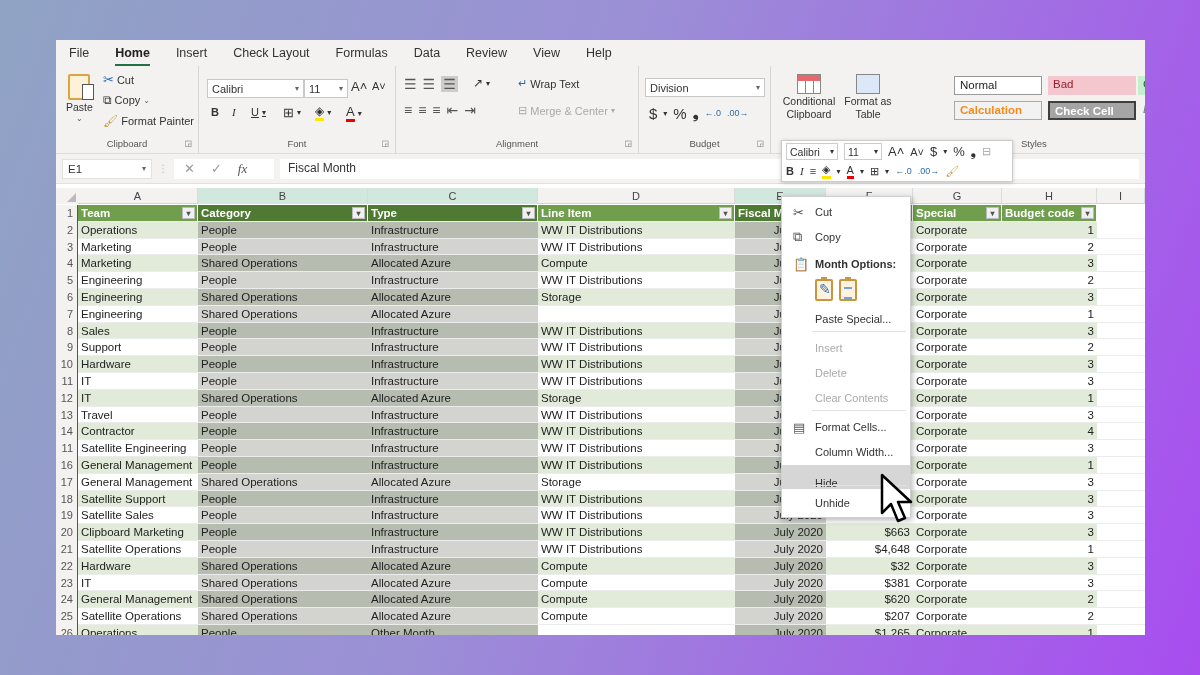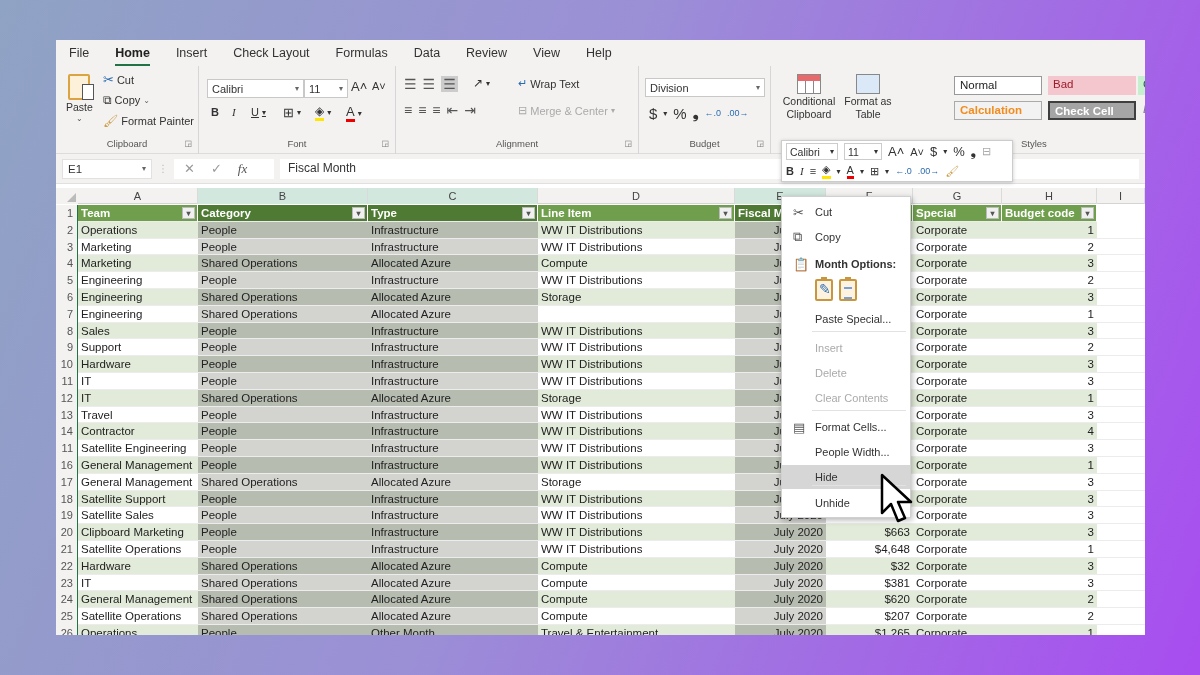--- a/index.html
+++ b/index.html
@@ -548,21 +548,20 @@
         <div class="cell plain num" style="left: 770px; width: 87px;">$207</div>
         <div class="cell plain" style="left: 857px; width: 89px;">Corporate</div>
         <div class="cell plain num" style="left: 946px; width: 95px;">2</div>
         <div class="cell plain" style="left: 1041px; width: 48px;"></div>
       </div>
       <div class="row" style="top: 437px;">
         <div class="rownum">26</div>
         <div class="cell band" style="left: 22px; width: 120px;">Operations</div>
         <div class="cell grey band" style="left: 142px; width: 170px;">People</div>
         <div class="cell grey band" style="left: 312px; width: 170px;">Other Month</div>
-        <div class="cell band" style="left: 482px; width: 197px;">Travel &amp; Entertainment</div>
         <div class="cell grey band num" style="left: 679px; width: 91px;">July 2020</div>
         <div class="cell band num" style="left: 770px; width: 87px;">$1,265</div>
         <div class="cell band" style="left: 857px; width: 89px;">Corporate</div>
         <div class="cell band num" style="left: 946px; width: 95px;">1</div>
         <div class="cell plain" style="left: 1041px; width: 48px;"></div>
       </div>
     </div>
 </div>
 
 <div class="minitb">
@@ -622,23 +621,23 @@
       <span>Delete</span>
     </div>
     <div class="mi dis" style="top: 189px;">
       <span>Clear Contents</span>
     </div>
     <div class="mi" style="top: 218px;">
       <span class="ic">▤</span>
       <span>Format Cells...</span>
     </div>
     <div class="mi" style="top: 243px;">
-      <span>People Width...</span>
-    </div>
-    <div class="mi hover" style="top: 268px;">
+      <span>Column Width...</span>
+    </div>
+    <div class="mi hover" style="top: 268px; align-items: flex-end;">
       <span>Hide</span>
     </div>
     <div class="mi" style="top: 294px;">
       <span>Unhide</span>
     </div>
     <div class="paste-icons">
       <span class="clip brush"></span>
       <span class="clip lines"></span>
     </div>
     <div class="msep" style="top: 134px;"></div>

